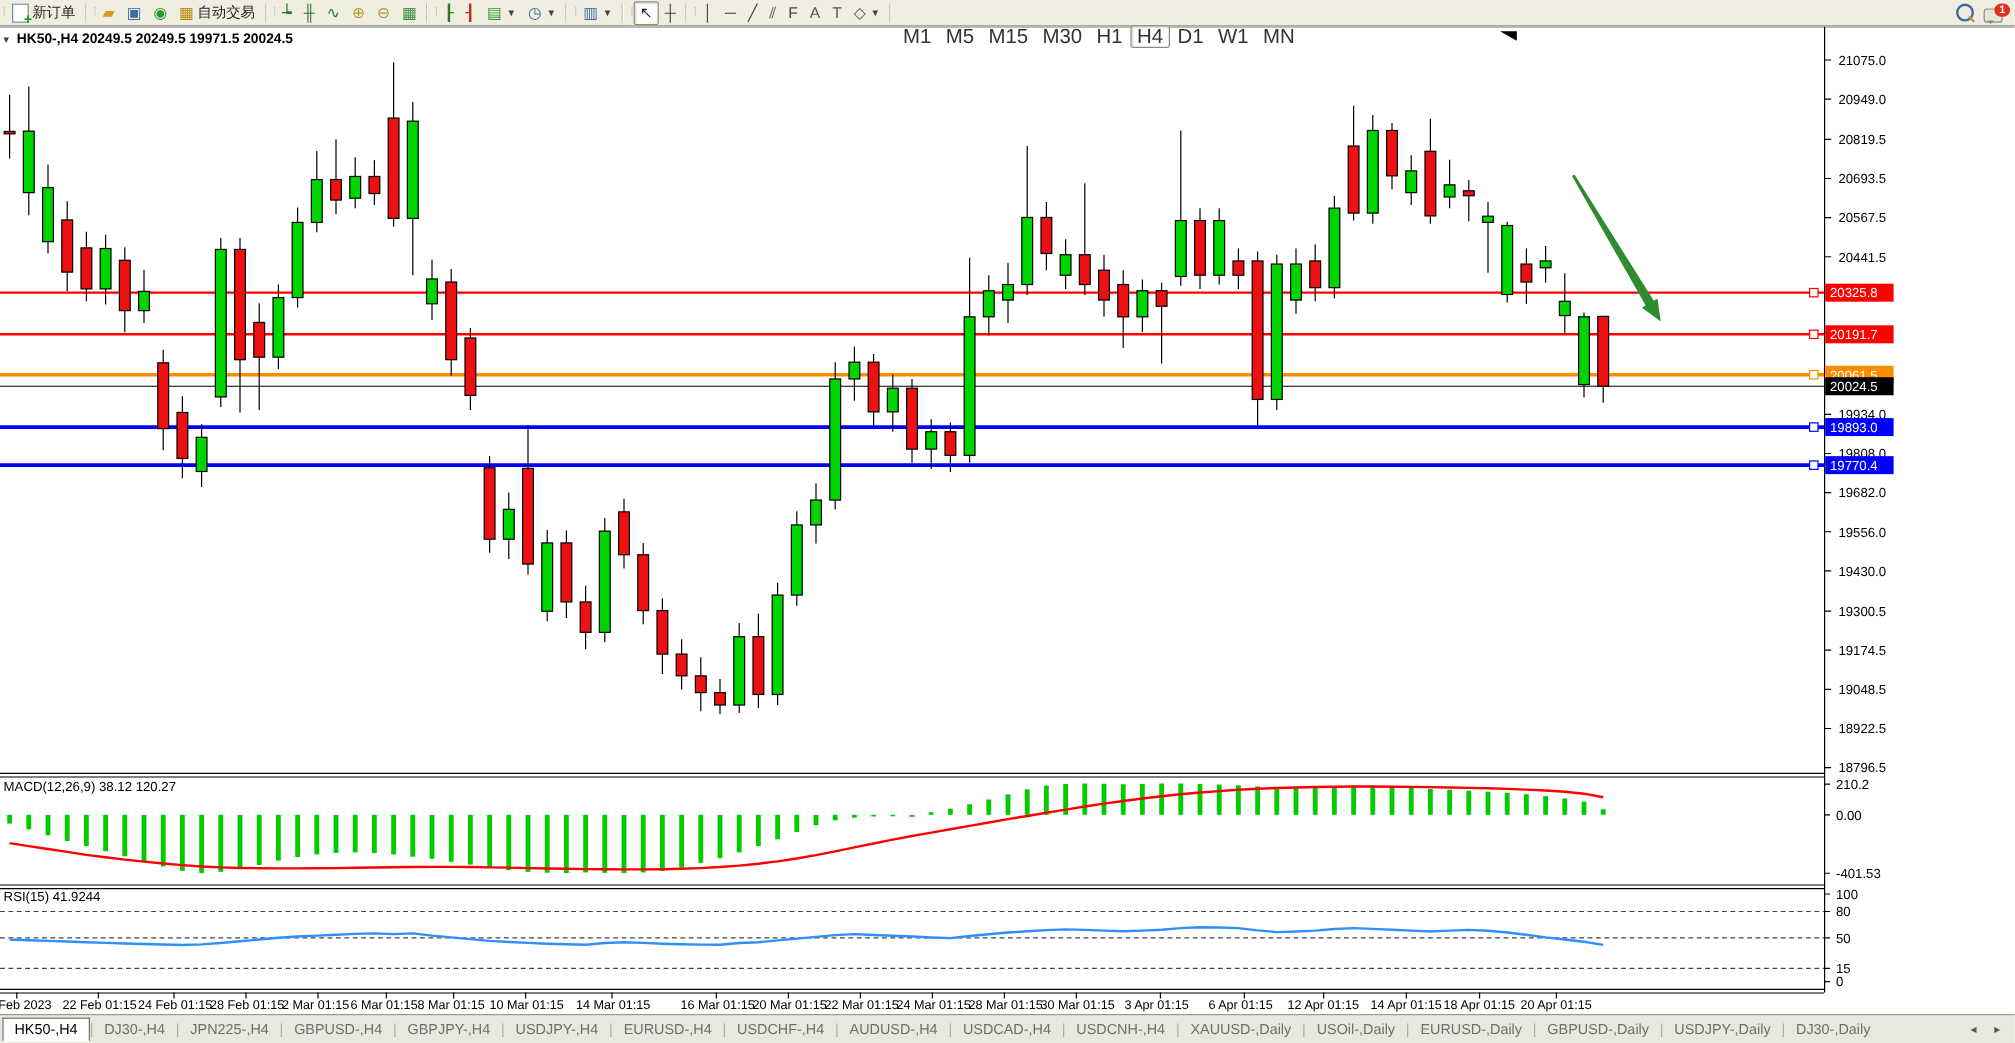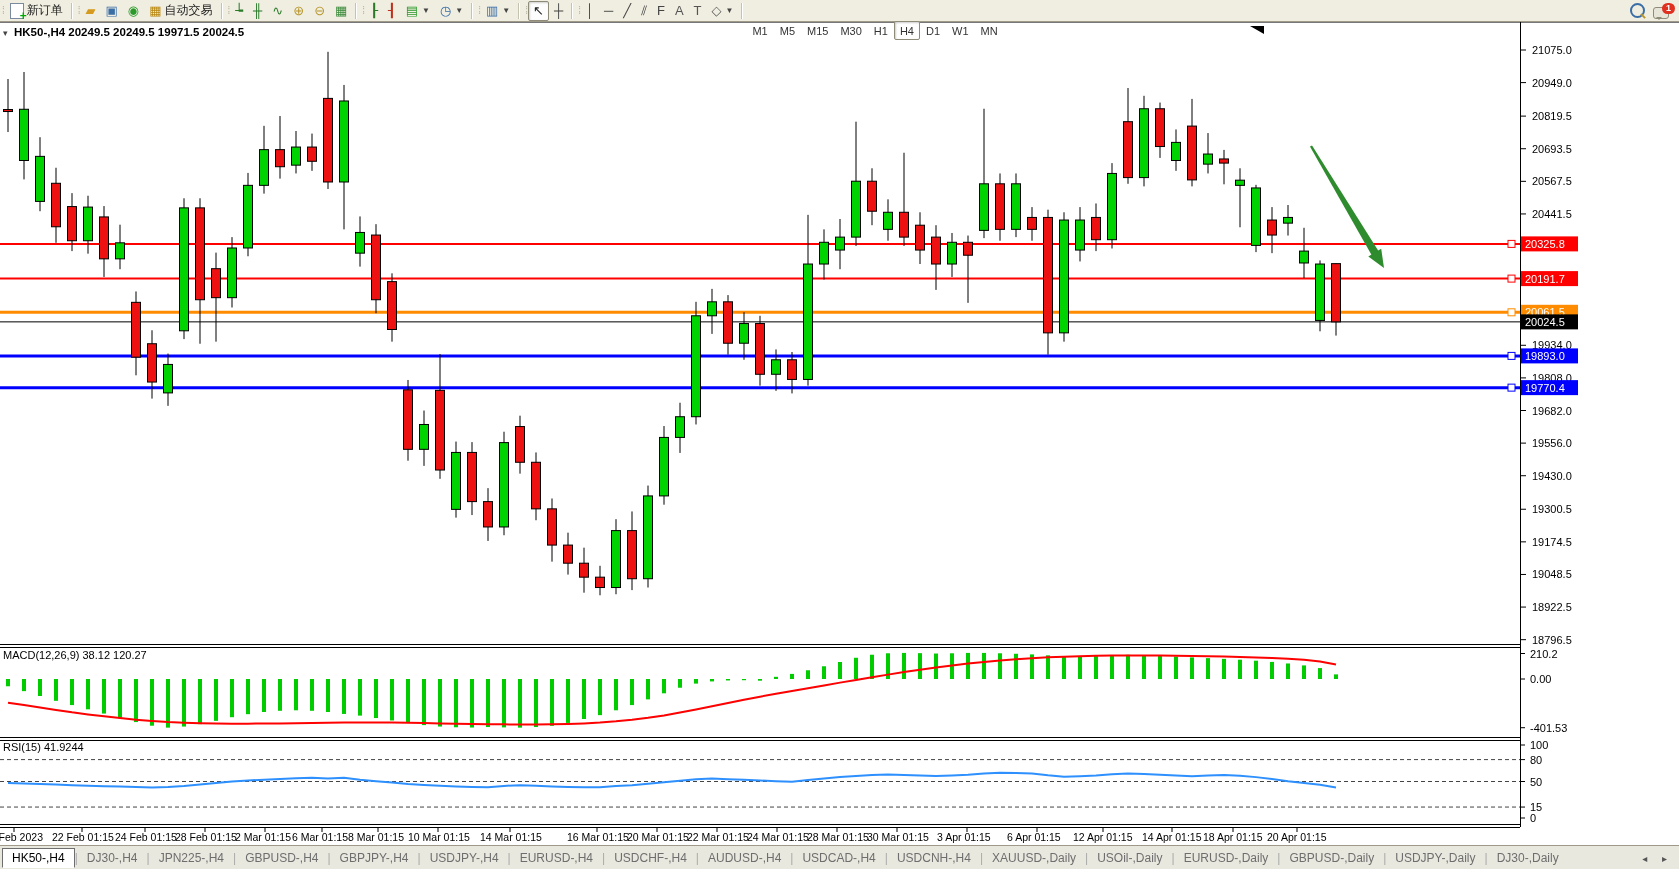--- a/index.html
+++ b/index.html
@@ -8,21 +8,21 @@
   .toolbar{position:absolute;top:0;left:0;width:1679px;height:21px;background:#f0eee1;
     border-bottom:1px solid #9e9a87;display:flex;align-items:center;font-size:12px;color:#222;z-index:5;}
   .tb-handle{color:#b9b5a3;font-size:10px;letter-spacing:-2px;margin:0 2px;user-select:none;}
   .tb-sep{width:1px;height:16px;background:#c6c2b0;border-right:1px solid #fff;margin:0 3px;}
   .tb-btn{display:flex;align-items:center;gap:3px;height:18px;padding:0 4px;border:1px solid transparent;
     border-radius:2px;cursor:default;white-space:nowrap;}
   .tb-btn.pressed{background:#fdfdfd;border:1px solid #8f8b79;box-shadow:inset 1px 1px 2px rgba(0,0,0,.18);}
   .tb-glyph{font-size:13px;line-height:18px;}
   .tb-label{font-size:12px;}
   .tb-dd{font-size:8px;color:#444;margin-left:1px;}
-  .tf-btn{padding:0 5px;height:17px;display:flex;align-items:center;font-size:11px;color:#333;
+  .tf-btn{padding:0 5px;height:17px;display:flex;align-items:center;font-size:17px;color:#333;
     border:1px solid transparent;border-radius:2px;margin-top:40px;}
   .tf-btn.active{background:#fff;border:1px solid #8f8b79;box-shadow:inset 1px 1px 2px rgba(0,0,0,.2);text-align:right;}
   .tb-right{position:absolute;right:4px;top:0;height:21px;display:flex;align-items:center;gap:8px;}
   .icon-magnifier{position:relative;width:11px;height:11px;border:2px solid #3a6ea5;border-radius:50%;display:inline-block;}
   .icon-magnifier::after{content:"";position:absolute;width:6px;height:2px;background:#b8962e;
     transform:rotate(45deg);left:8px;top:10px;}
   .icon-chat{position:relative;width:14px;height:10px;background:#e7e5d8;border:1px solid #8f8b79;border-radius:3px;display:inline-block;}
   .icon-chat::after{content:"";position:absolute;left:2px;top:9px;border:3px solid transparent;border-top-color:#8f8b79;}
   .chat-badge{position:absolute;top:1px;right:0px;min-width:11px;height:11px;background:#e03020;color:#fff;
     border-radius:6px;font-size:9px;line-height:11px;text-align:center;font-weight:bold;padding:0 1px;}

